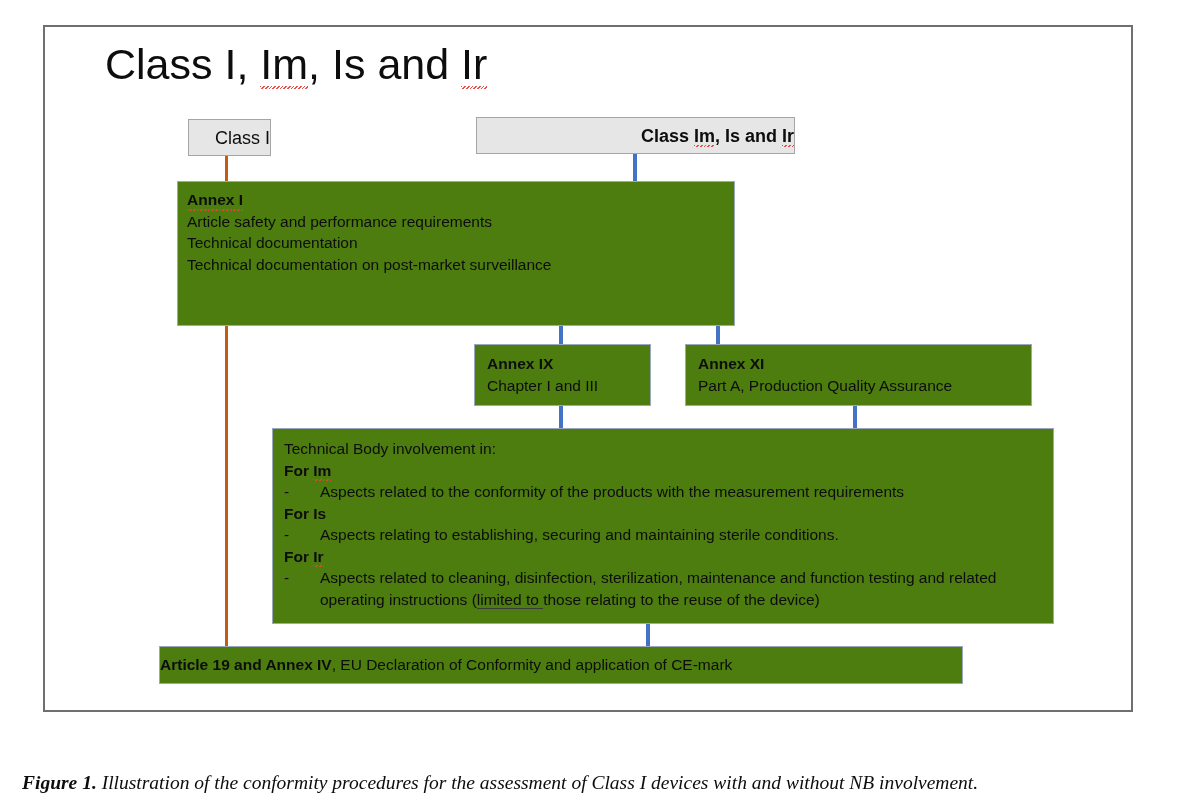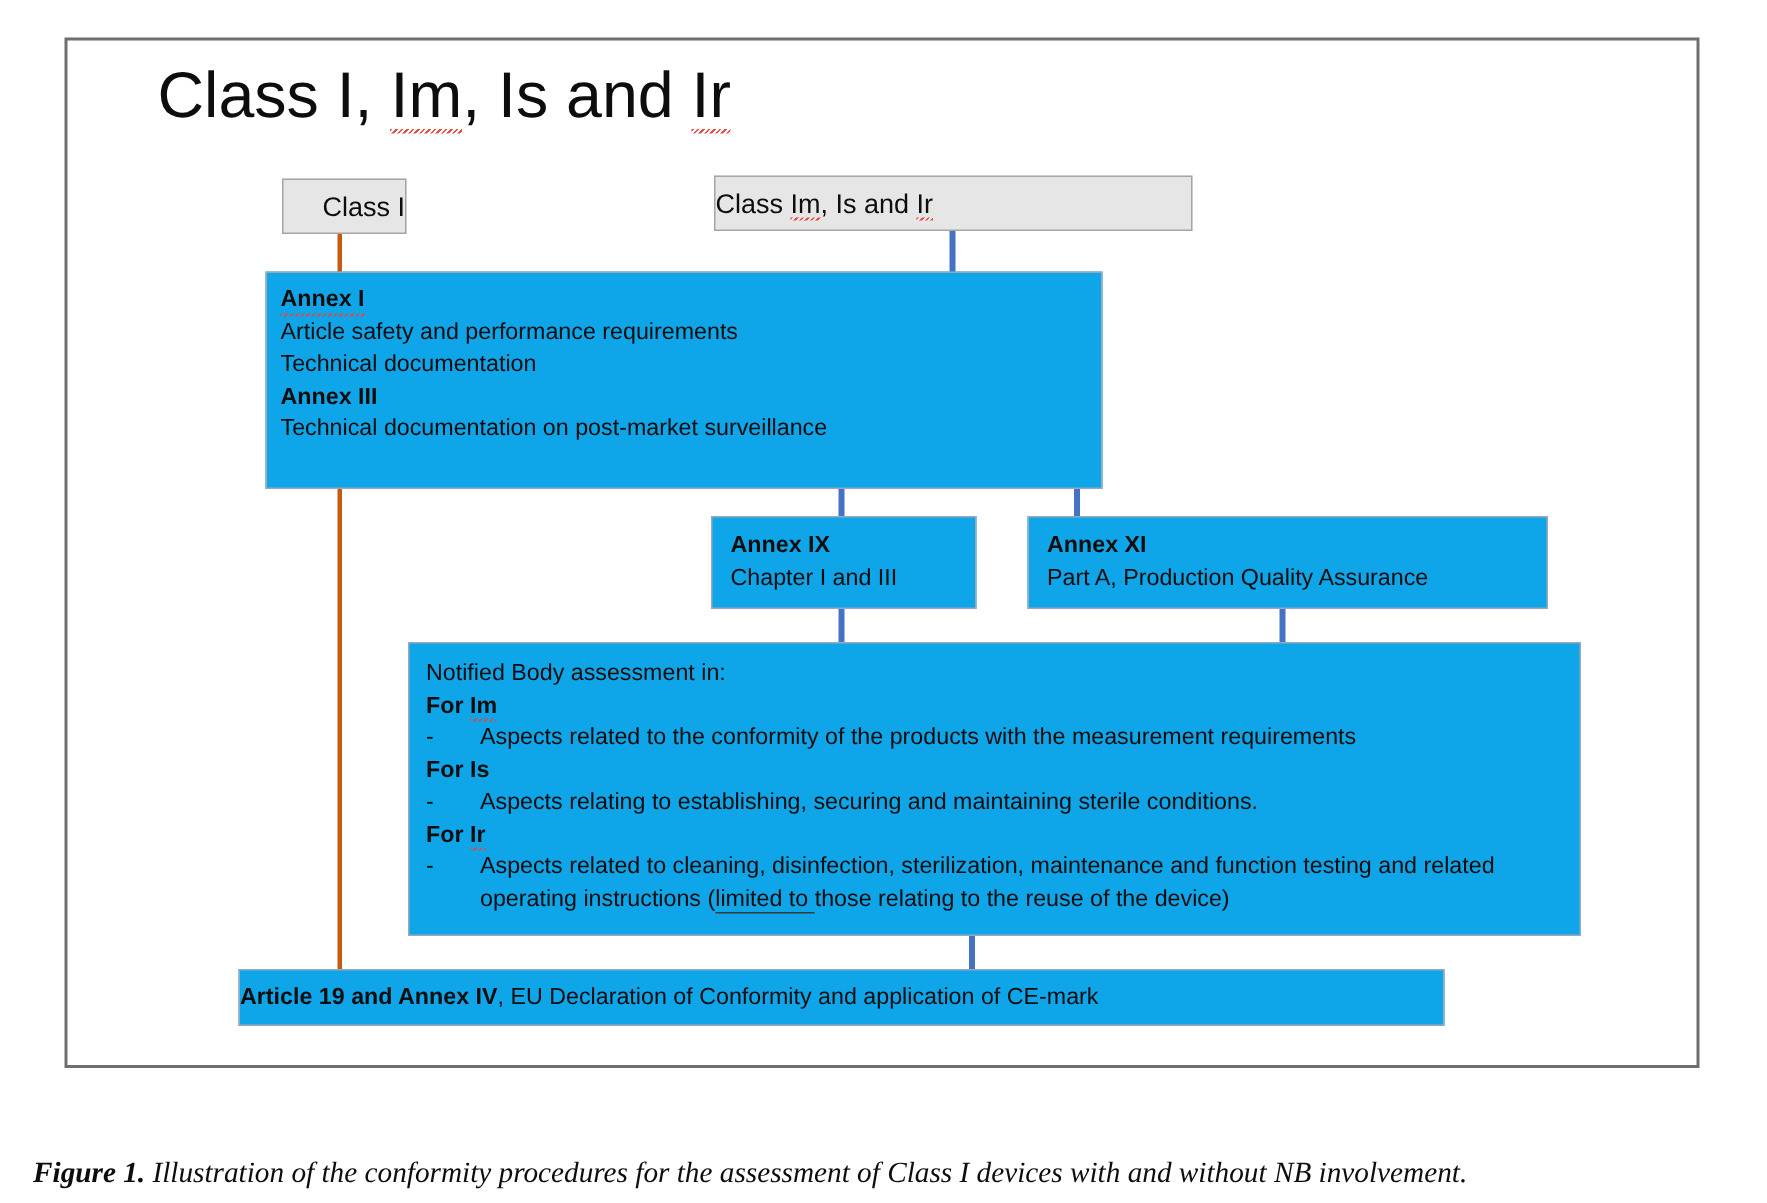--- a/index.html
+++ b/index.html
@@ -70,21 +70,21 @@
   
   .gram {
     border-bottom: 1.5px solid #3a3a3a;
     padding-bottom: 0px;
   }
 
   
   .box {
     position: absolute;
     box-sizing: border-box;
-    background: #0ea5e9;
+    background: #4d7c0f;
     border: 1px solid #9aa7bd;
   }
   .box-grey {
     background: #e7e6e6;
     border: 1px solid #a5a5a5;
   }
 
   .box-label {
     font-size: 18px;
     line-height: 22px;
@@ -100,21 +100,21 @@
   }
   .box-body .b { font-weight: bold; }
 
   
   #box-class-i {
     left: 188px; top: 119px; width: 83px; height: 37px;
     display: flex; align-items: center; justify-content: flex-end;
   }
   #box-class-group {
     left: 476px; top: 117px; width: 319px; height: 37px;
-    display: flex; align-items: center; justify-content: flex-start;
+    display: flex; align-items: center; justify-content: flex-end; font-weight: bold;
   }
   #box-annex-main {
     left: 177px; top: 181px; width: 558px; height: 145px;
     padding: 7px 0 0 9px;
   }
   #box-annex-ix {
     left: 474px; top: 344px; width: 177px; height: 62px;
     padding: 8px 0 0 12px;
   }
   #box-annex-xi {
@@ -202,21 +202,20 @@
 
   <div class="box box-grey" id="box-class-group">
     <span class="box-label"><span>Class </span><span class="sq sq-sm">Im</span><span>, Is and </span><span class="sq sq-sm">Ir</span></span>
   </div>
 
   <div class="box" id="box-annex-main">
     <div class="box-body">
       <div class="nb-line b sq sq-sm" style="display:inline-block;">Annex I</div>
       <div class="nb-line">Article safety and performance requirements</div>
       <div class="nb-line">Technical documentation</div>
-      <div class="nb-line b">Annex III</div>
       <div class="nb-line">Technical documentation on post-market surveillance</div>
     </div>
   </div>
 
   <div class="box" id="box-annex-ix">
     <div class="box-body">
       <div class="nb-line b">Annex IX</div>
       <div class="nb-line">Chapter I and III</div>
     </div>
   </div>
@@ -224,21 +223,21 @@
   <div class="box" id="box-annex-xi">
     <div class="box-body">
       <div class="nb-line b">Annex XI</div>
       <div class="nb-line">Part A, Production Quality Assurance</div>
     </div>
   </div>
 
   <div class="box" id="box-nb">
     <div class="box-body">
 
-      <div class="nb-line">Notified Body assessment in:</div>
+      <div class="nb-line">Technical Body involvement in:</div>
 
       <div class="nb-line b"><span>For </span><span class="sq sq-sm">Im</span></div>
       <div class="nb-bullet">
         <span class="dash">-</span>
         <span class="txt">Aspects related to the conformity of the products with the measurement requirements</span>
       </div>
 
       <div class="nb-line b"><span>For </span><span>Is</span></div>
       <div class="nb-bullet">
         <span class="dash">-</span>

